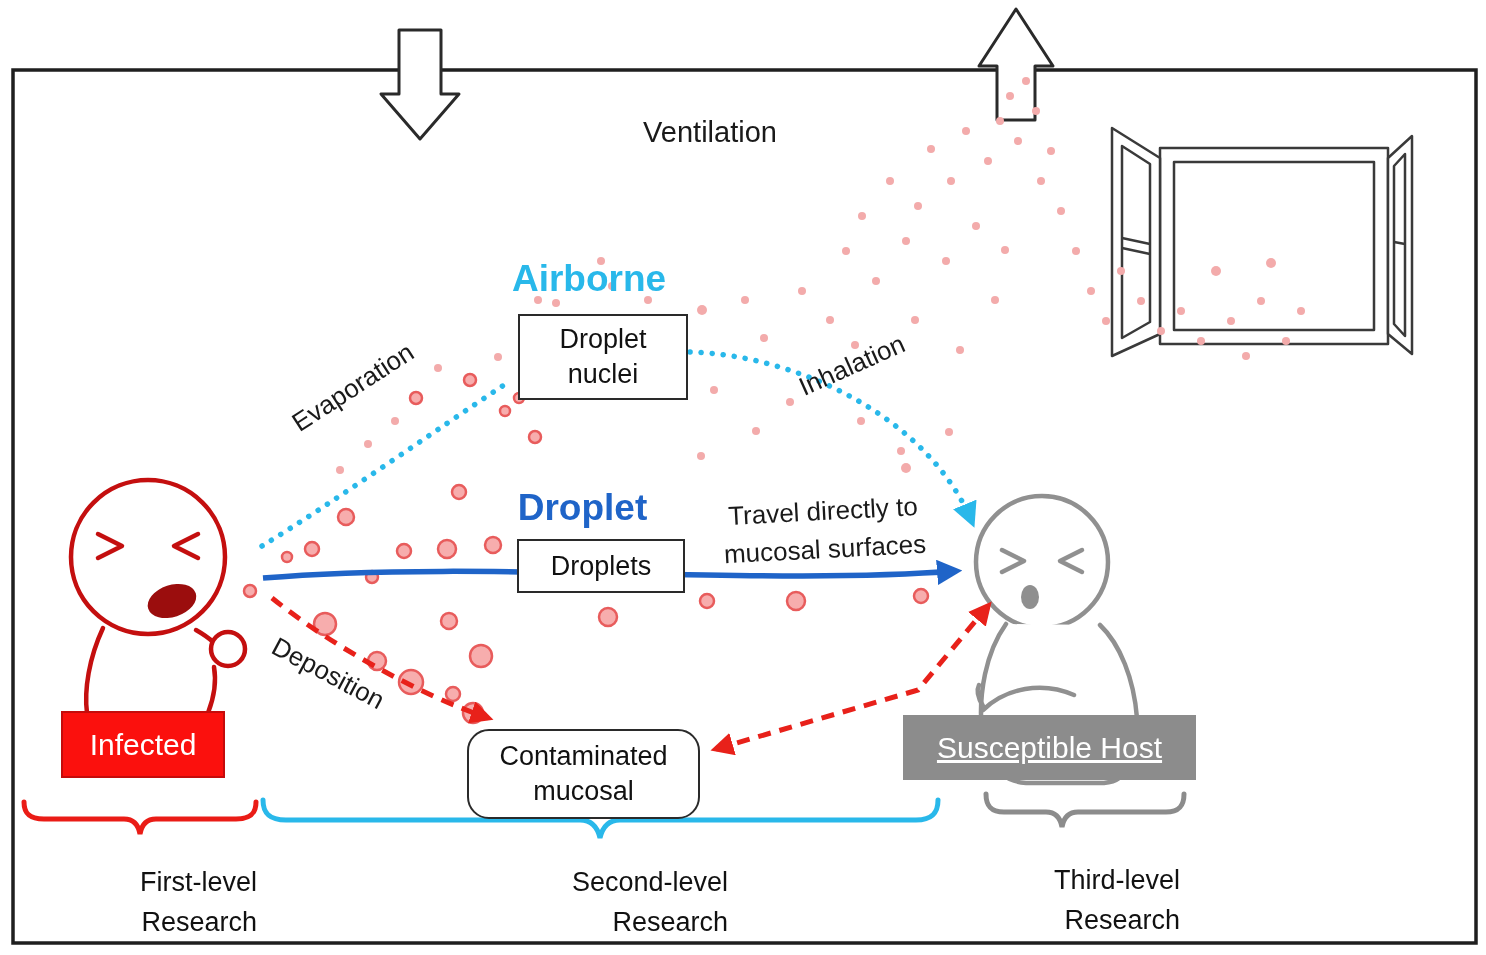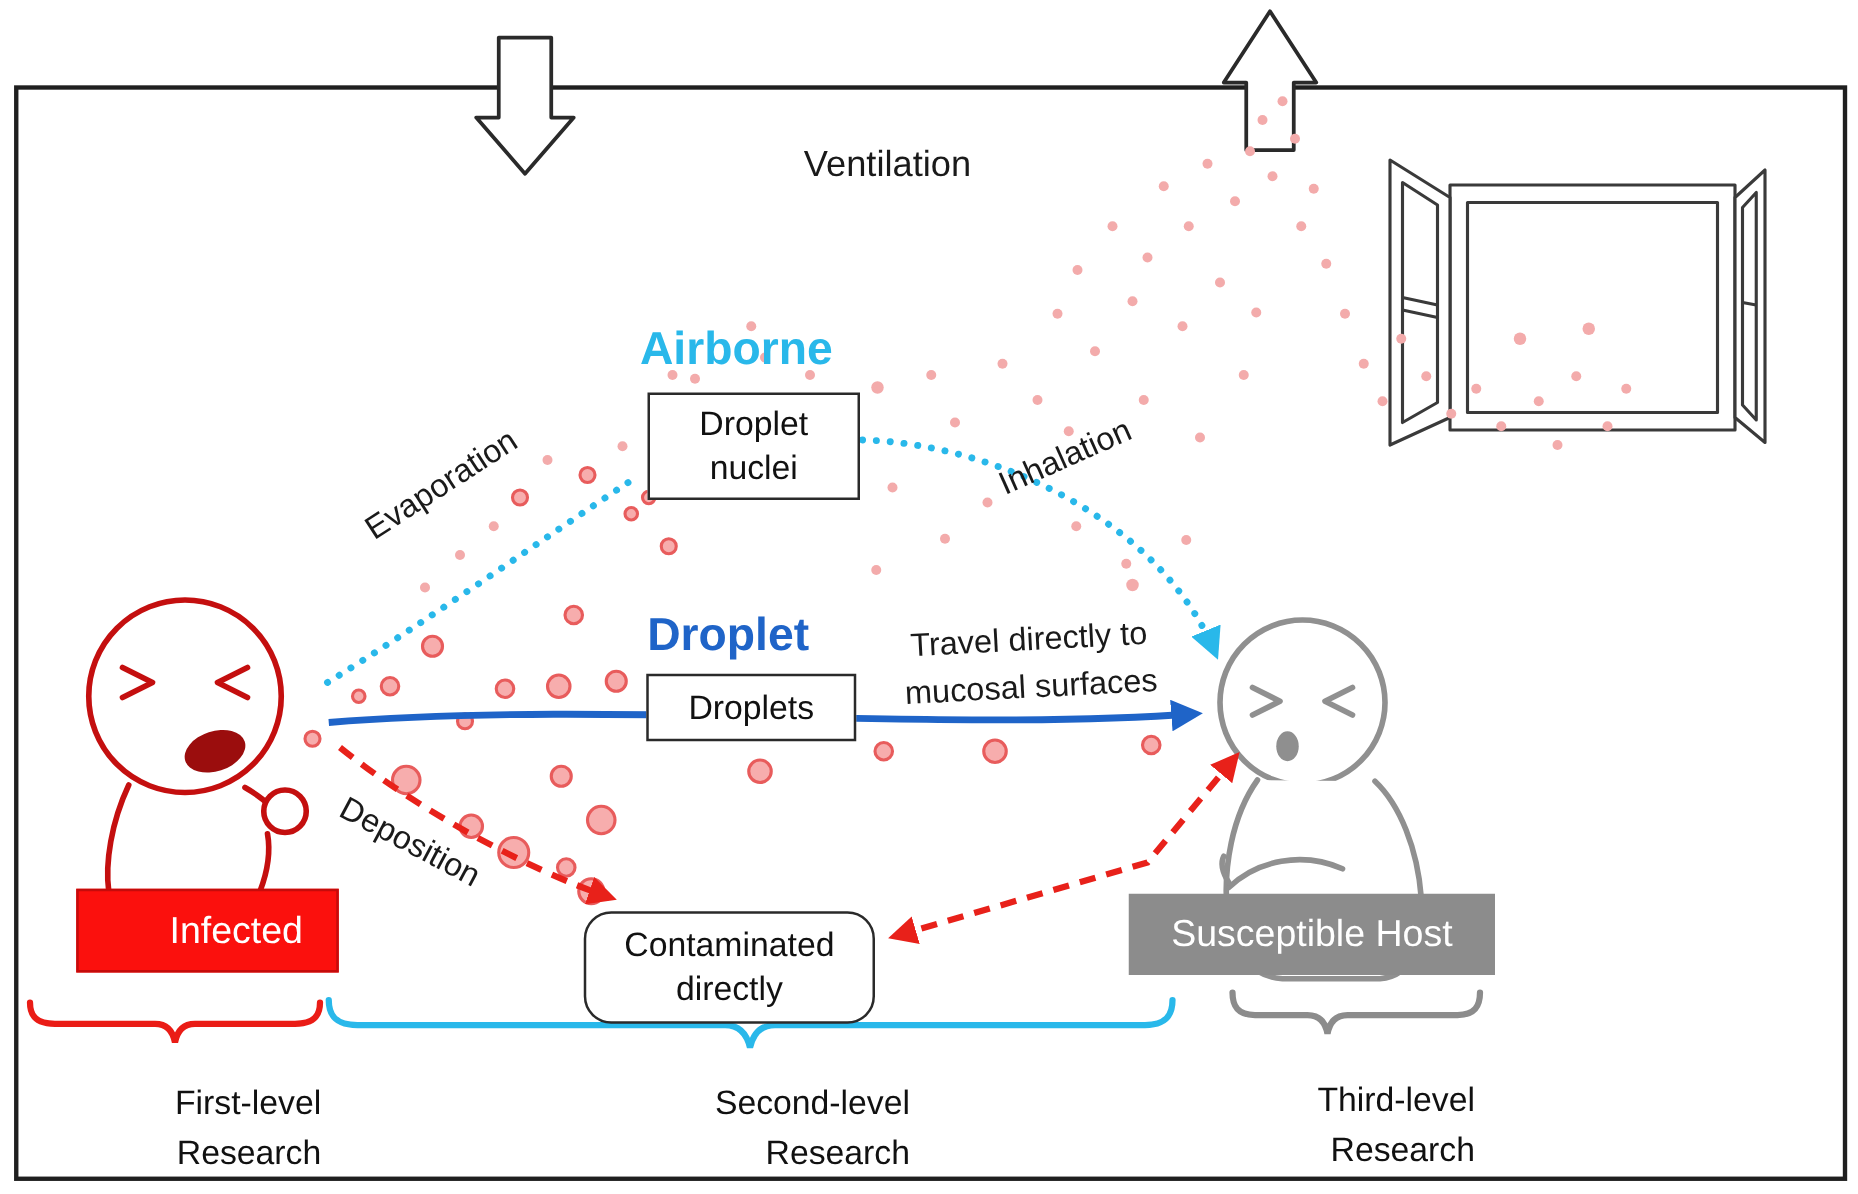--- a/index.html
+++ b/index.html
@@ -11,21 +11,21 @@
   .route-title{font-weight:bold;font-size:37px;}
   .airborne-c{color:#29b8ea;}
   .droplet-c{color:#1f64c8;}
   .contact-c{color:#ea1c16;}
   .plain{font-size:27px;color:#1a1a1a;}
   .box{position:absolute;background:#ffffff;border:2px solid #2a2a2a;display:flex;
        flex-direction:column;justify-content:center;align-items:center;
        font-size:27px;color:#111;text-align:center;line-height:35px;}
   .tag{position:absolute;display:flex;justify-content:center;align-items:center;
        color:#ffffff;font-size:30px;}
-  .tag-infected{background:#fb100d;border:2px solid #c50b0b;padding-left:46px;}
+  .tag-infected{background:#fb100d;border:2px solid #c50b0b;}
   .tag-host{background:#8c8c8c;}
   .research{position:absolute;font-size:27px;line-height:40px;text-align:right;color:#111;}
   .rot{transform-origin:center center;}
   .two-line{line-height:38px;text-align:center;}
 </style>
 </head>
 <body>
 
 <div id="stage">
 
@@ -214,28 +214,28 @@
 <div class="label rot two-line" style="left:700px;top:492px;width:248px;font-size:26px;transform:rotate(-3deg);">
   <div>Travel directly to</div>
   <div>mucosal surfaces</div>
 </div>
 
 <div class="label center rot" style="left:228px;top:658px;width:200px;font-size:26px;transform:rotate(28deg);">Deposition</div>
 
 
 <div class="box" style="left:467px;top:729px;width:229px;height:86px;border-radius:22px;">
   <span>Contaminated</span>
-  <span>directly</span>
+  <span>mucosal</span>
 </div>
 
 <div class="tag tag-infected" style="left:61px;top:711px;width:160px;height:63px;">
   <span>Infected</span>
 </div>
 
-<div class="tag tag-host" style="left:903px;top:715px;width:293px;height:65px;">
+<div class="tag tag-host" style="left:903px;top:715px;width:293px;height:65px;text-decoration:underline;">
   <span>Susceptible Host</span>
 </div>
 
 <div class="research" style="left:17px;top:862px;width:240px;">
   <div>First-level</div>
   <div>Research</div>
 </div>
 
 <div class="research" style="left:488px;top:862px;width:240px;">
   <div>Second-level</div>

